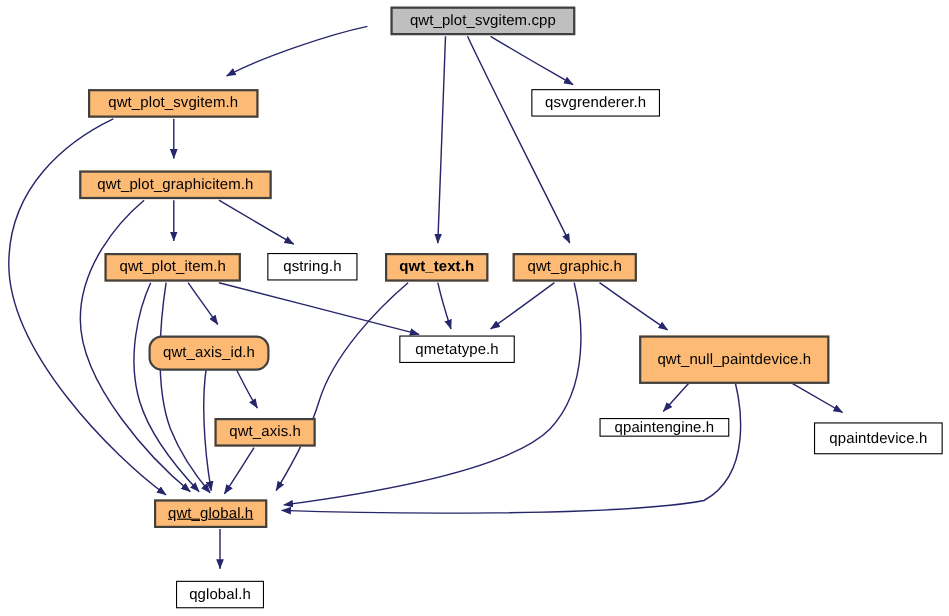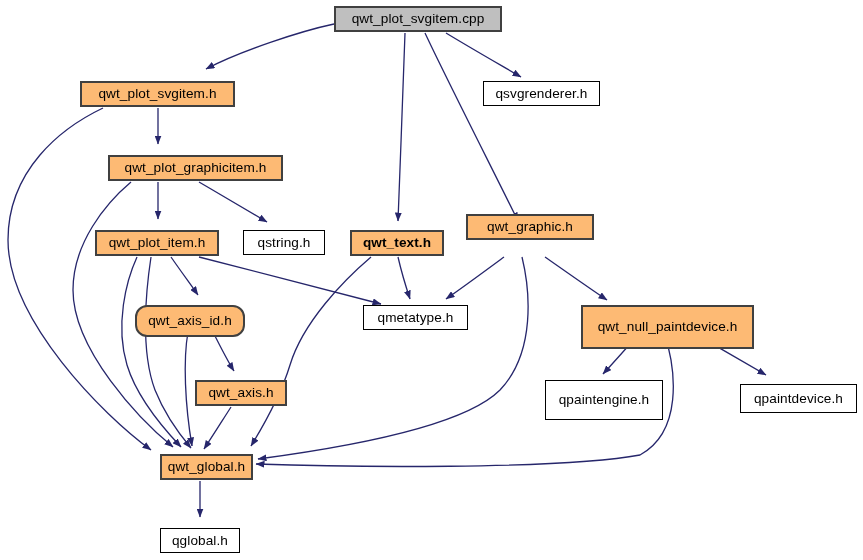--- a/index.html
+++ b/index.html
@@ -39,20 +39,21 @@
     border: 1px solid #000000;
     letter-spacing: 0.1px;
   }
   .node.lib {
     border: 2px solid #404040;
     background: #fdba74;
   }
   .node.root {
     border: 2px solid #404040;
     background: #bfbfbf;
+    margin-left: 21px;
   }
   .node-label {
     display: block;
     padding: 0 6px;
     transform: translateY(-0.5px);
   }
 </style>
 </head>
 <body>
 
@@ -96,54 +97,54 @@
   <div id="node-layer">
       <div class="node root" style="left: 334px; top: 6px; width: 168px; height: 26px;">
         <span class="node-label">qwt_plot_svgitem.cpp</span>
       </div>
       <div class="node lib" style="left: 80px; top: 81px; width: 155px; height: 26px;">
         <span class="node-label">qwt_plot_svgitem.h</span>
       </div>
       <div class="node ext" style="left: 483px; top: 81px; width: 117px; height: 25px;">
         <span class="node-label">qsvgrenderer.h</span>
       </div>
-      <div class="node lib" style="left: 72px; top: 155px; width: 175px; height: 26px; margin-left: 36px;">
+      <div class="node lib" style="left: 72px; top: 155px; width: 175px; height: 26px;">
         <span class="node-label">qwt_plot_graphicitem.h</span>
       </div>
       <div class="node lib" style="left: 95px; top: 230px; width: 124px; height: 26px;">
         <span class="node-label">qwt_plot_item.h</span>
       </div>
       <div class="node ext" style="left: 243px; top: 230px; width: 82px; height: 25px;">
         <span class="node-label">qstring.h</span>
       </div>
       <div class="node lib" style="left: 350px; top: 230px; width: 94px; height: 26px; font-weight: bold;">
         <span class="node-label">qwt_text.h</span>
       </div>
-      <div class="node lib" style="left: 466px; top: 214px; width: 128px; height: 26px;">
+      <div class="node lib" style="left: 466px; top: 230px; width: 113px; height: 26px;">
         <span class="node-label">qwt_graphic.h</span>
       </div>
       <div class="node lib" style="left: 135px; top: 305px; width: 110px; height: 32px; border-radius: 12px;">
         <span class="node-label">qwt_axis_id.h</span>
       </div>
       <div class="node ext" style="left: 363px; top: 305px; width: 105px; height: 25px; text-align: center;">
         <span class="node-label">qmetatype.h</span>
       </div>
       <div class="node lib" style="left: 581px; top: 305px; width: 173px; height: 44px;">
         <span class="node-label">qwt_null_paintdevice.h</span>
       </div>
       <div class="node lib" style="left: 195px; top: 380px; width: 92px; height: 26px;">
         <span class="node-label">qwt_axis.h</span>
       </div>
-      <div class="node ext" style="left: 545px; top: 380px; width: 118px; height: 40px;">
+      <div class="node ext" style="left: 545px; top: 380px; width: 118px; height: 17px;">
         <span class="node-label">qpaintengine.h</span>
       </div>
       <div class="node ext" style="left: 740px; top: 384px; width: 117px; height: 29px;">
         <span class="node-label">qpaintdevice.h</span>
       </div>
-      <div class="node lib" style="left: 160px; top: 454px; width: 93px; height: 26px;">
+      <div class="node lib" style="left: 140px; top: 454px; width: 103px; height: 26px; text-decoration: underline;">
         <span class="node-label">qwt_global.h</span>
       </div>
       <div class="node ext" style="left: 160px; top: 528px; width: 80px; height: 25px; align-items: center;">
         <span class="node-label">qglobal.h</span>
       </div>
     </div>
 
 </div>
 
 </body></html>

